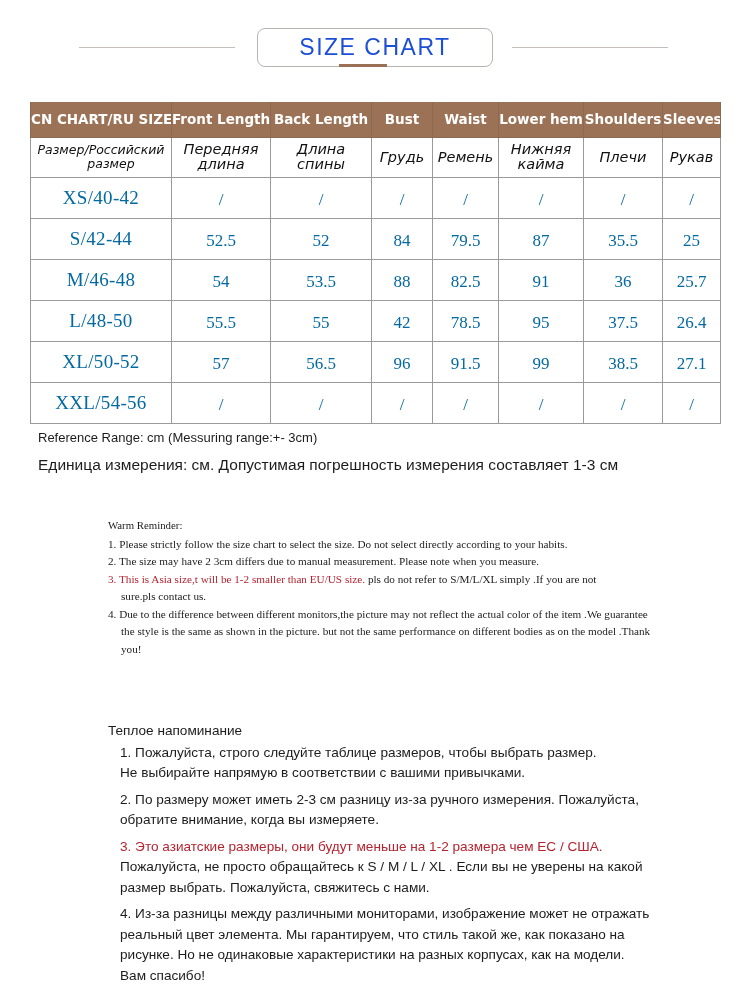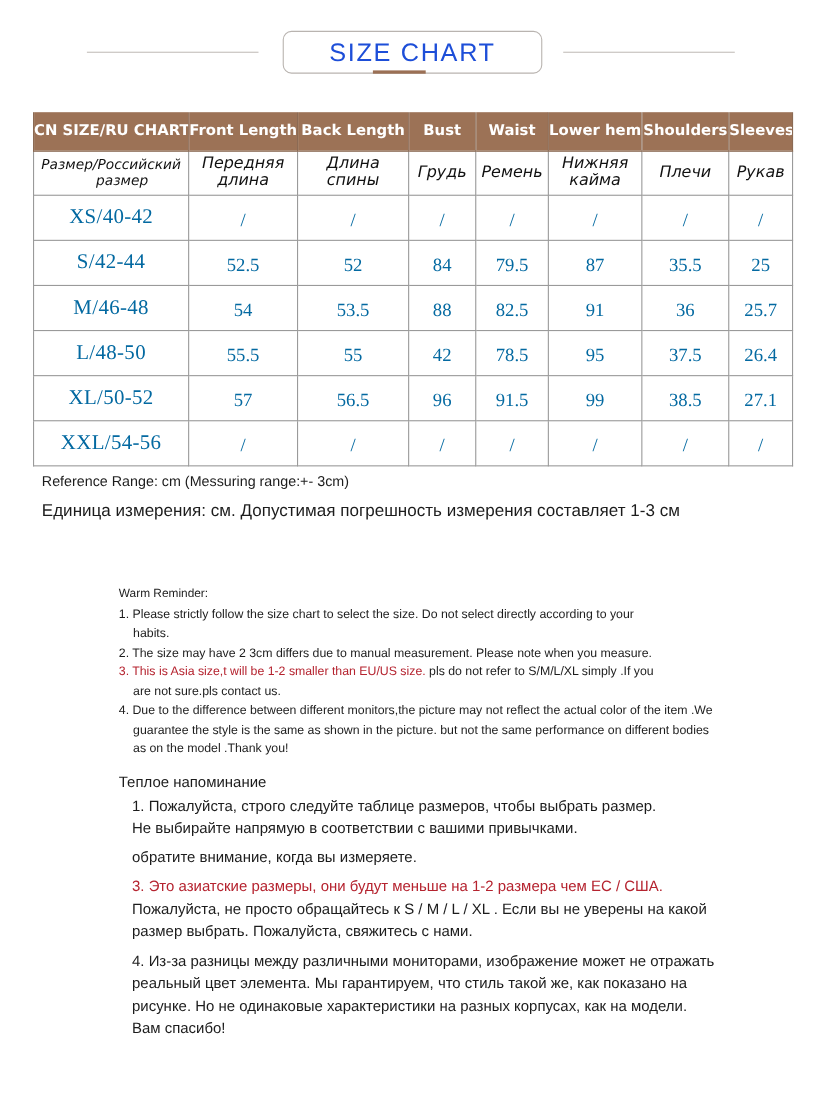--- a/index.html
+++ b/index.html
@@ -45,29 +45,29 @@
   .ref-en {
     position: absolute; top: 430px; left: 38px; font-size: 13px; color: #1c1c1c;
     font-family: "Liberation Sans", sans-serif;
   }
   .ref-ru {
     position: absolute; top: 456px; left: 38px; font-size: 15.5px; color: #1c1c1c;
     font-family: "Liberation Sans", sans-serif;
   }
 
   .reminder-en {
-    position: absolute; top: 532px; left: 108px; width: 560px;
-    font-family: Liberation Sans, sans-serif; font-size: 11.2px; line-height: 17.5px; color: #1c1c1c;
+    position: absolute; top: 517px; left: 108px; width: 560px;
+    font-family: Liberation Serif, serif; font-size: 11.2px; line-height: 17.5px; color: #1c1c1c;
   }
   .reminder-en .rtitle { font-size: 10.8px; margin-bottom: 1px; }
   .reminder-en .item { padding-left: 13px; text-indent: -13px; }
   .red { color: #b5232f; }
 
   .reminder-ru {
-    position: absolute; top: 701px; left: 108px; width: 600px;
+    position: absolute; top: 721px; left: 108px; width: 600px;
     font-family: "Liberation Sans", sans-serif; font-size: 13.6px; line-height: 20.5px; color: #1c1c1c;
   }
   .reminder-ru .rtitle { margin-bottom: 1px; }
   .reminder-ru .item { padding-left: 12px; margin-bottom: 6px; }
 </style>
 </head>
 <body>
 
 <div class="title-wrap">
   <div class="line-l" style="top:19px"></div>
@@ -82,21 +82,21 @@
       <col style="width:99px">
       <col style="width:101px">
       <col style="width:61px">
     <col style="width:66px">
       <col style="width:85px">
       <col style="width:79px">
       <col style="width:58px">
   </colgroup>
   <tbody>
       <tr class="head-en">
-    <th>CN SIZE/RU CHART</th>
+    <th>CN CHART/RU SIZE</th>
     <th>Front Length</th>
     <th>Back Length</th>
     <th>Bust</th>
     <th>Waist</th>
     <th>Lower hem</th>
     <th>Shoulders</th>
     <th>Sleeves</th>
   </tr>
   <tr class="head-ru">
     <td class="first">
@@ -202,20 +202,21 @@
   <div class="item" style="width:545px"><span>4. Due to the difference between different monitors,the picture may not reflect the actual color of the item .We guarantee the style is the same as shown in the picture. but not the same performance on different bodies as on the model .Thank you!</span></div>
 </div>
 
 <div class="reminder-ru">
   <div class="rtitle">Теплое напоминание</div>
   <div class="item">
     <div>1. Пожалуйста, строго следуйте таблице размеров, чтобы выбрать размер.</div>
     <div>Не выбирайте напрямую в соответствии с вашими привычками.</div>
   </div>
   <div class="item">
+    <div>2. По размеру может иметь 2-3 см разницу из-за ручного измерения. Пожалуйста,</div>
     <div>обратите внимание, когда вы измеряете.</div>
   </div>
   <div class="item">
     <div class="red">3. Это азиатские размеры, они будут меньше на 1-2 размера чем ЕС / США.</div>
     <div>Пожалуйста, не просто обращайтесь к S / M / L / XL . Если вы не уверены на какой</div>
     <div>размер выбрать. Пожалуйста, свяжитесь с нами.</div>
   </div>
   <div class="item" style="width:560px">
     <div>4. Из-за разницы между различными мониторами, изображение может не отражать реальный цвет элемента. Мы гарантируем, что стиль такой же, как показано на рисунке. Но не одинаковые характеристики на разных корпусах, как на модели.</div>
     <div>Вам спасибо!</div>

